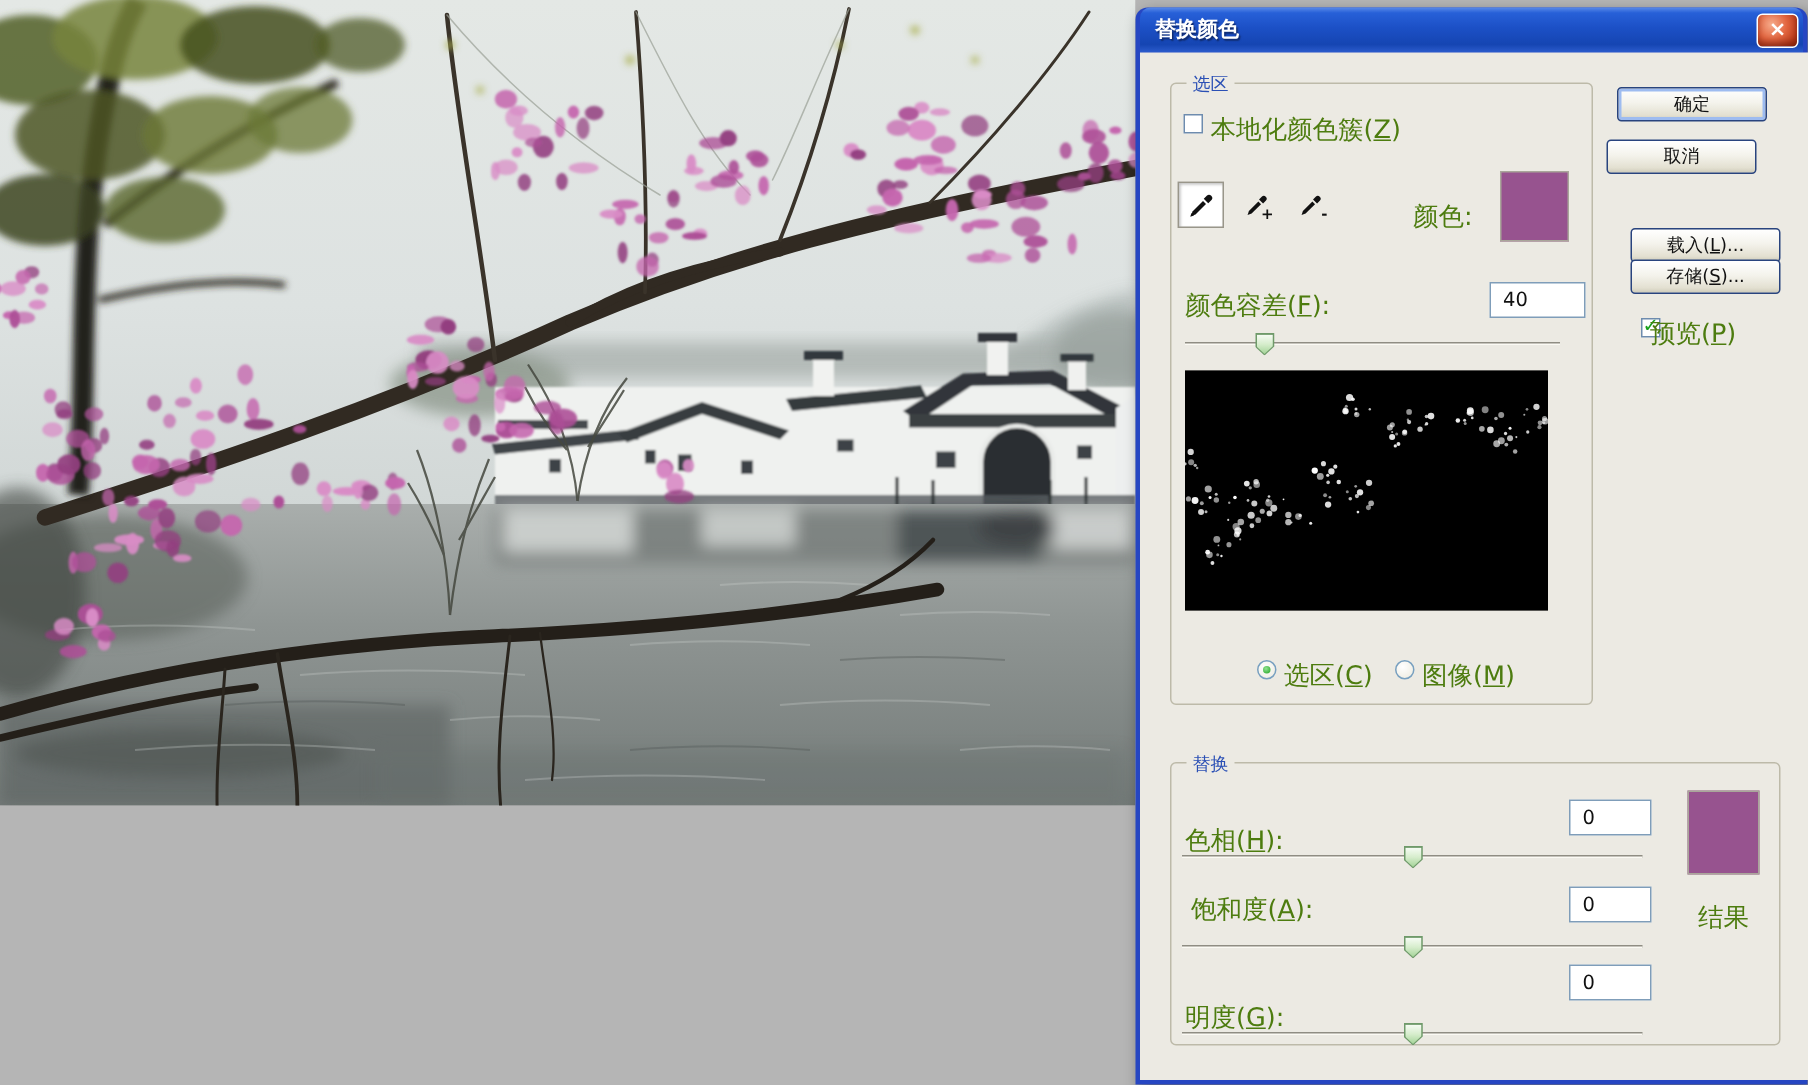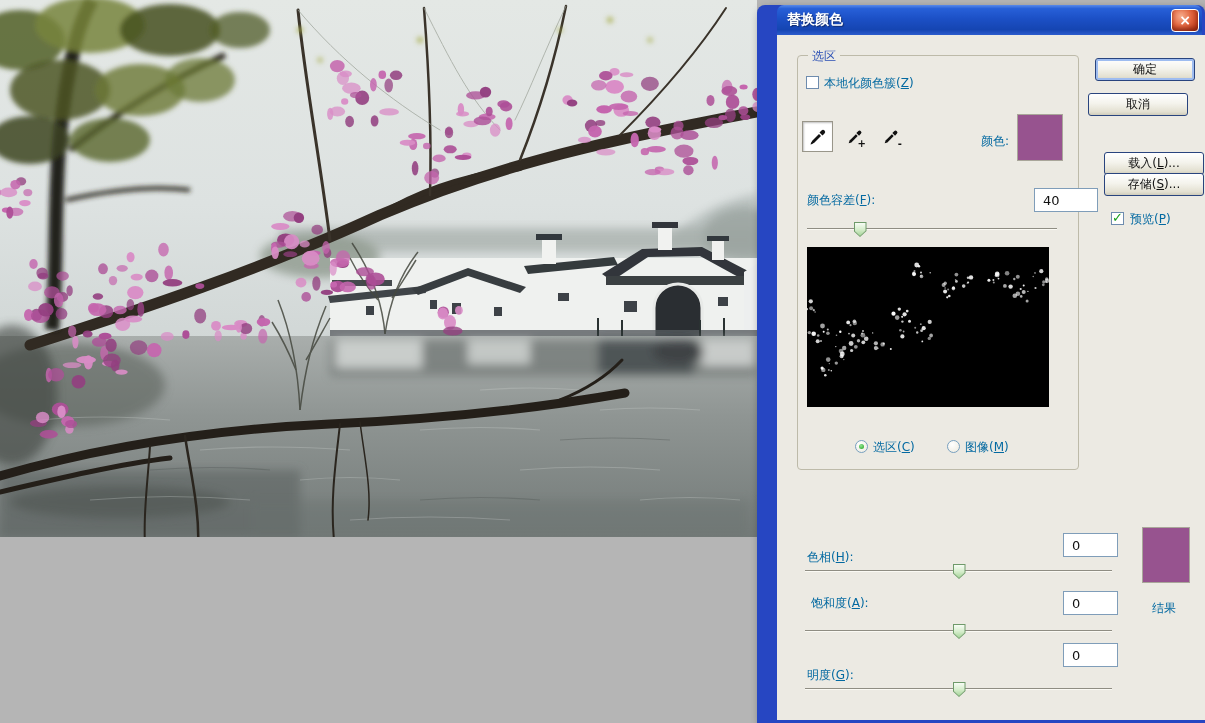--- a/index.html
+++ b/index.html
@@ -2,35 +2,35 @@
 <html><head>
 <meta charset="utf-8">
 <style>
   *{margin:0;padding:0;box-sizing:border-box}
   html,body{width:1205px;height:723px;overflow:hidden}
   body{position:relative;background:#b5b5b5;font-family:"DejaVu Sans",sans-serif;font-size:12px;color:#1a1a1a}
   #photo{position:absolute;left:0;top:0;display:block}
 
   
   .dialog{position:absolute;left:757px;top:5px;width:448px;height:718px;background:#2646c2;
-          border-radius:8px 8px 0 0;padding:0 3px 3px 20px;box-shadow:3px 4px 10px rgba(0,0,0,.45)}
+          border-radius:8px 8px 0 0;padding:0 3px 3px 3px;box-shadow:3px 4px 10px rgba(0,0,0,.45)}
   .titlebar{position:relative;height:30px;border-radius:7px 7px 0 0;
             background:linear-gradient(180deg,#5a8ae8 0%,#2760d8 12%,#1c50c6 45%,#1545b2 82%,#2c5ccd 100%);
             display:flex;align-items:center;padding:0 10px}
   .titlebar .title{color:#fff;font-weight:bold;font-size:14px;text-shadow:1px 1px 1px #102a6a}
   .closebtn{position:absolute;right:3px;top:4px;width:28px;height:23px;border-radius:4px;border:1px solid #fff;
             background:radial-gradient(circle at 35% 30%,#f6ab8b,#e2653f 45%,#ba3b1b 80%,#9d2f12);
             color:#fff;font-weight:bold;font-size:14px;line-height:20px;text-align:center;
             box-shadow:inset 0 -3px 4px rgba(80,10,0,.45)}
   .dbody{position:relative;width:452px;height:685px;background:#eceae3}
 
   .group{position:absolute;border:1px solid #bdbaa9;border-radius:4px}
   .group-label{position:absolute;top:-8px;left:10px;background:#eceae3;padding:0 4px;color:#2b50b5;font-size:12px}
 
-  .lbl{position:absolute;font-size:12px;color:#0369a1;white-space:nowrap}
+  .lbl{position:absolute;font-size:17px;color:#4d7c0f;white-space:nowrap}
   .lbl u{text-decoration:underline}
 
   .cb{position:absolute;width:13px;height:13px;border:1px solid #6e8cae;background:#fff}
   .cb.checked::after{content:"✓";position:absolute;left:0px;top:-3px;color:#17a019;font-size:13px;font-weight:bold}
 
   .radio{position:absolute;width:13px;height:13px;border-radius:50%;border:1px solid #78a0c0;
          background:radial-gradient(circle at 38% 32%,#fff,#eceade)}
   .radio.checked::after{content:"";position:absolute;inset:3px;border-radius:50%;
          background:radial-gradient(circle at 40% 35%,#93e493,#1da11d)}
 
@@ -461,25 +461,25 @@
       </svg>
       <span class="sign">+</span>
     </div>
     <div class="tool" style="left:102px;top:90px;width:24px;height:24px">
       <svg width="18" height="18" viewBox="0 0 20 20">
         <path d="M3 17 L4 14 L11 7 L13 9 L6 16 Z" fill="#111"></path>
         <path d="M11.5 5.5 L14.5 8.5 L16.5 6.5 A2.1 2.1 0 0 0 13.5 3.5 Z" fill="#111"></path>
       </svg>
       <span class="sign">-</span>
     </div>
-    <span class="lbl" style="left:182px;top:98px;width:50px;text-align:right">颜色:</span>
+    <span class="lbl" style="left:182px;top:98px;width:50px;">颜色:</span>
     <div class="swatch" style="left: 240px; top: 79px; width: 46px; height: 47px; background-color: rgb(151, 83, 143);"></div>
 
     <span class="lbl" style="left:30px;top:157px">颜色容差(<u>F</u>):</span>
-    <input class="numbox" style="left: 233px; top: 153px; width: 64px; margin-left: 24px;" value="40">
+    <input class="numbox" style="left: 233px; top: 153px; width: 64px;" value="40">
     <div class="slider" style="left:30px;top:186px;width:250px">
       <div class="track"></div>
       <div class="thumb" style="left: 21%;"></div>
     </div>
 
     <svg id="maskthumb" style="left:30px;top:212px" width="242" height="160" viewBox="0 0 242 160">
       <rect x="0" y="0" width="242" height="160" fill="#000"></rect>
       <g id="mask-dots">
           <circle cx="48.8" cy="99.8" r="1.9" fill="#fff" opacity="0.57"></circle>
           <circle cx="59.2" cy="91.8" r="2.3" fill="#fff" opacity="0.78"></circle>
@@ -617,22 +617,25 @@
     <div class="radio checked" style="left:78px;top:405px"></div>
     <span class="lbl" style="left:96px;top:404px">选区(<u>C</u>)</span>
     <div class="radio" style="left:170px;top:405px"></div>
     <span class="lbl" style="left:188px;top:404px">图像(<u>M</u>)</span>
 
     <div class="btn default" style="left:318px;top:23px">确定</div>
     <div class="btn" style="left:311px;top:58px">取消</div>
     <div class="btn" style="left:327px;top:117px">载入(<u>L</u>)...</div>
     <div class="btn" style="left:327px;top:138px">存储(<u>S</u>)...</div>
     <div class="cb checked" style="left:334px;top:177px"></div>
-    <span class="lbl" style="left:353px;top:176px">预览(<u>P</u>)</span>
-
+    <span class="lbl" style="left:340px;top:176px">预览(<u>P</u>)</span>
+
+    <div class="group" style="left:20px;top:473px;width:407px;height:189px">
+      <span class="group-label">替换</span>
+    </div>
 
     <span class="lbl" style="left:30px;top:514px">色相(<u>H</u>):</span>
     <input class="numbox" style="left: 286px; top: 498px; width: 55px;" value="0">
     <div class="slider" style="left:28px;top:528px;width:307px">
       <div class="track"></div>
       <div class="thumb" style="left: 50%;"></div>
     </div>
 
     <span class="lbl" style="left:34px;top:560px">饱和度(<u>A</u>):</span>
     <input class="numbox" style="left: 286px; top: 556px; width: 55px;" value="0">
@@ -642,16 +645,16 @@
     </div>
 
     <span class="lbl" style="left:30px;top:632px">明度(<u>G</u>):</span>
     <input class="numbox" style="left: 286px; top: 608px; width: 55px;" value="0">
     <div class="slider" style="left:28px;top:646px;width:307px">
       <div class="track"></div>
       <div class="thumb" style="left: 50%;"></div>
     </div>
 
     <div class="swatch" style="left: 365px; top: 492px; width: 48px; height: 56px; background-color: rgb(151, 83, 143);"></div>
-    <span class="lbl" style="left:351px;top:565px;width:48px;text-align:right">结果</span>
+    <span class="lbl" style="left:365px;top:565px;width:48px;text-align:center">结果</span>
 
   </div>
 </div>
 
 </body></html>

